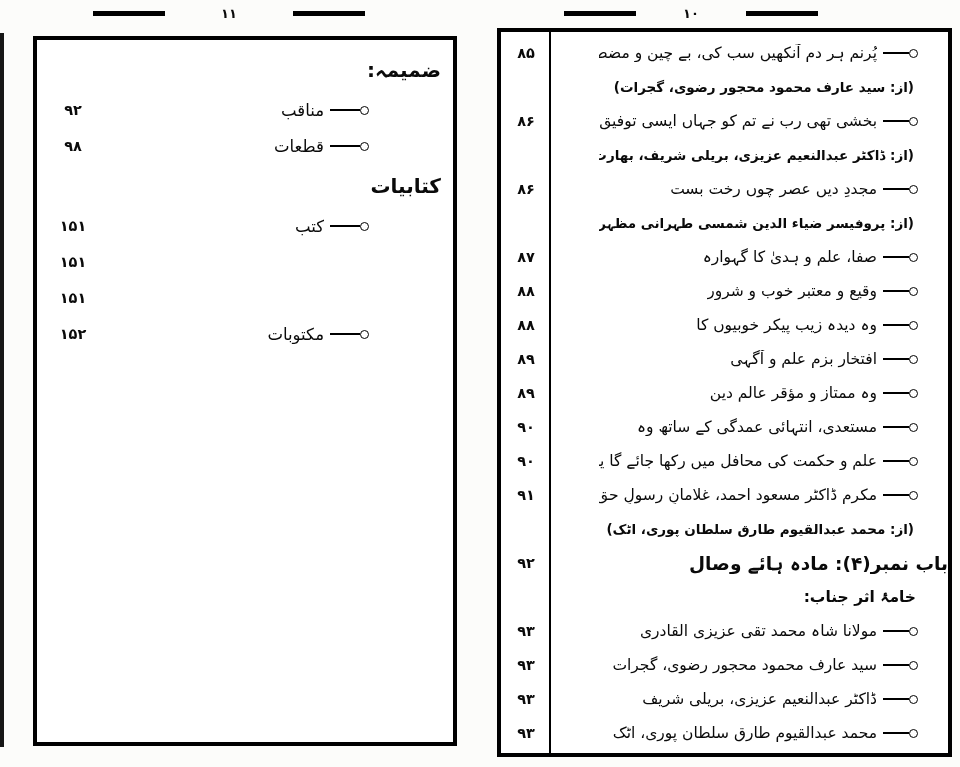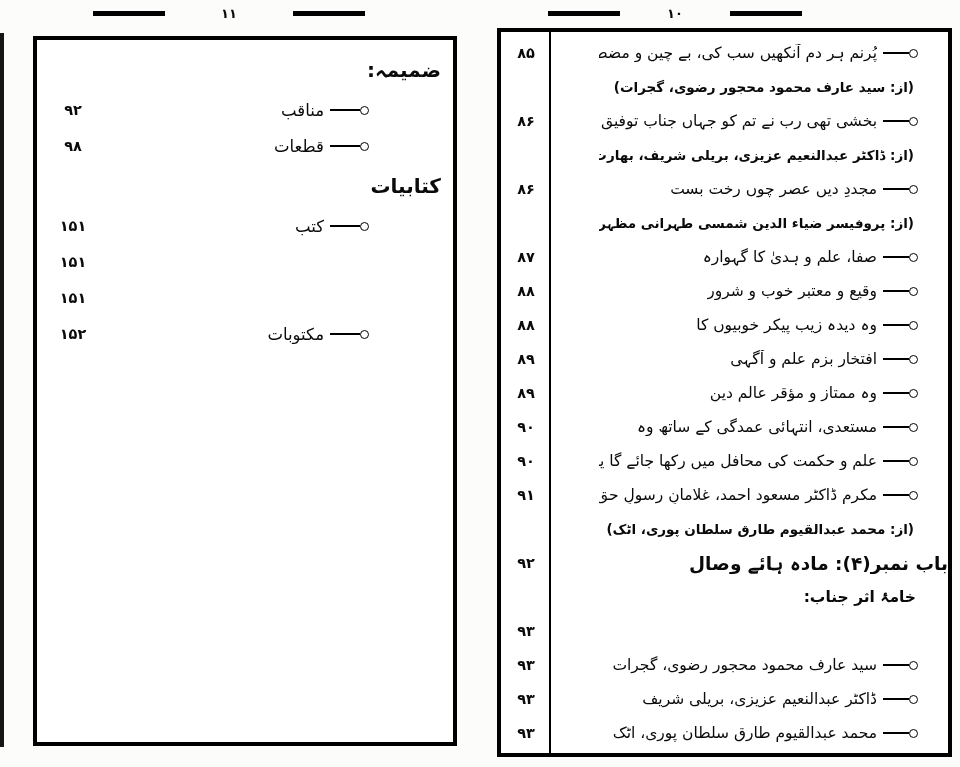--- a/index.html
+++ b/index.html
@@ -17,21 +17,21 @@
     position:absolute; left:0; top:33px; width:4px; height:714px;
     background:#161616;
   }
 
   
   .page-header {
     position:absolute; top:5px; height:16px;
     display:flex; align-items:center; justify-content:space-between;gap:20px;
   }
   .header-left  { left:93px;  width:272px; }
-  .header-right { left:548px; width:254px; }
+  .header-right { left:564px; width:254px; }
   .rule { width:72px; height:5px; background:#000; flex:0 0 auto; }
   .folio { font-size:13px; font-weight:bold; padding:0 6px; letter-spacing:1px; }
 
   
   .frame {
     position:absolute; background:#ffffff; border:4px solid #000;
     overflow:hidden;
   }
   .frame-left  { left:33px;  top:36px; width:424px; height:710px; }
   .frame-right { left:497px; top:28px; width:455px; height:729px; }
@@ -183,21 +183,21 @@
             <span class="label">(از: سید عارف محمود محجور رضوی، گجرات)</span>
           </span>
         </div>
         <div class="row row-entry">
           <span class="num">۸۶</span>
           <span class="content">
             <span class="marker">
               <span class="circle"></span>
               <span class="leader"></span>
             </span>
-            <span class="label">بخشی تھی رب نے تم کو جہاں جناب توفیق</span>
+            <span class="label">بخشی تھی رب نے تم کو جہاں ایسی توفیق</span>
           </span>
         </div>
         <div class="row row-author">
           <span class="num"></span>
           <span class="content">
             <span class="label">(از: ڈاکٹر عبدالنعیم عزیزی، بریلی شریف، بھارت)</span>
           </span>
         </div>
         <div class="row row-entry">
           <span class="num">۸۶</span>
@@ -308,20 +308,27 @@
           </span>
         </div>
         <div class="row row-subheading">
           <span class="num"></span>
           <span class="content">
             <span class="label">خامۂ اثر جناب:</span>
           </span>
         </div>
         <div class="row row-entry">
           <span class="num">۹۳</span>
+          <span class="content">
+            <span class="marker">
+              <span class="circle"></span>
+              <span class="leader"></span>
+            </span>
+            <span class="label">مولانا شاہ محمد تقی عزیزی القادری</span>
+          </span>
         </div>
         <div class="row row-entry">
           <span class="num">۹۳</span>
           <span class="content">
             <span class="marker">
               <span class="circle"></span>
               <span class="leader"></span>
             </span>
             <span class="label">سید عارف محمود محجور رضوی، گجرات</span>
           </span>

